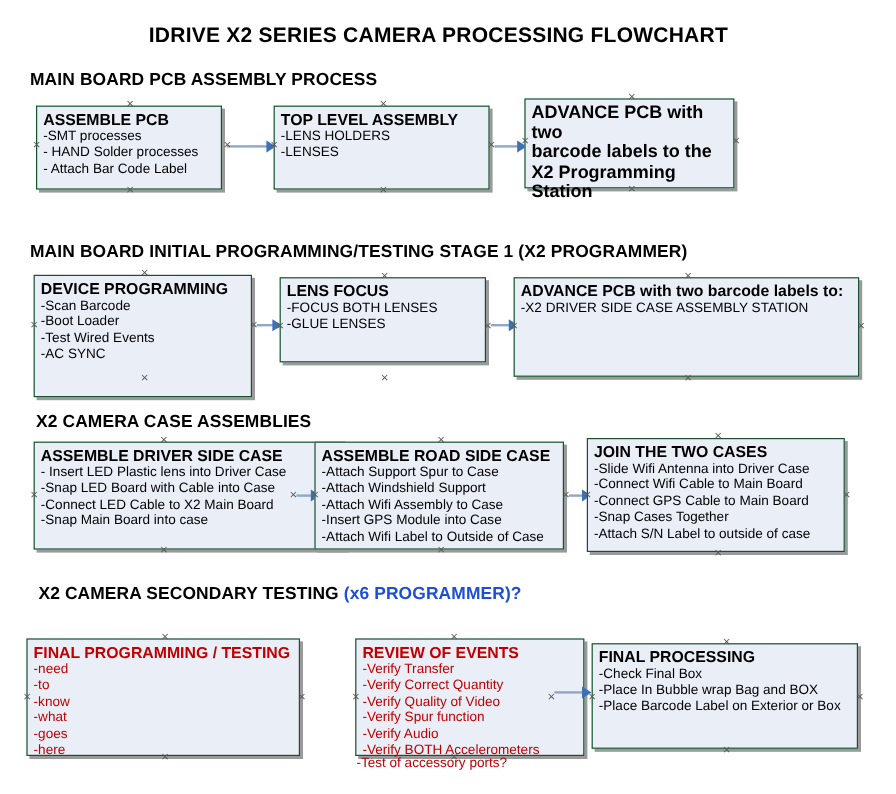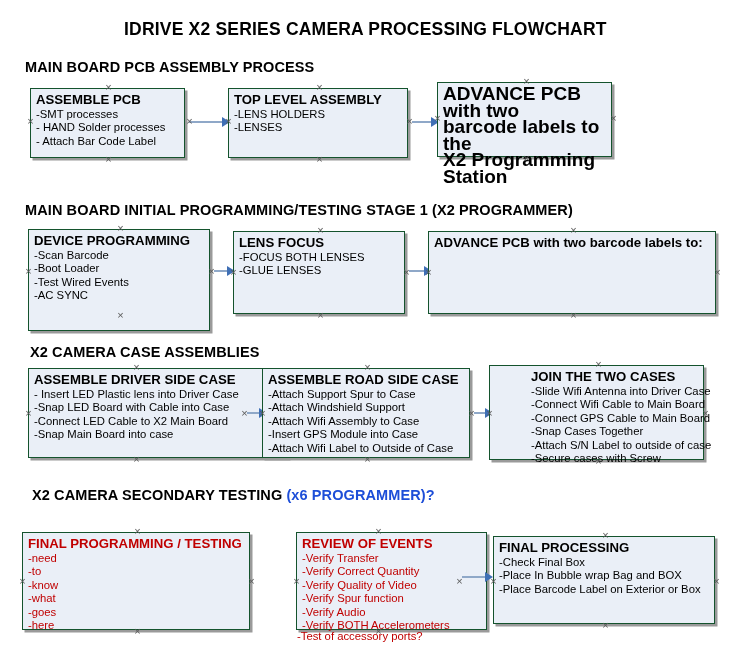--- a/index.html
+++ b/index.html
@@ -60,21 +60,21 @@
     font-size: 11.3px;
     line-height: 13.4px;
     white-space: nowrap;
   }
   .pbox.red .bx-title,
   .pbox.red .bx-line {
     color: #c00000;
   }
   
   .pbox .bx-title-multi {
-    font-size: 19px;
+    font-size: 15px;
     font-weight: bold;
     line-height: 16.5px;
     white-space: pre-line;
   }
   
   .overflow-line {
     position: absolute;
     font-size: 11.3px;
     line-height: 13.4px;
     white-space: nowrap;
@@ -179,38 +179,39 @@
     </div>
     <div class="handle" style="left:-5px; top:37px;"></div>
     <div class="handle" style="left:87px; top:-6px;"></div>
     <div class="handle" style="left:87px; top:81px;"></div>
     <div class="handle" style="left:178px; top:37px;"></div>
   </div>
 
   <div class="conn" style="left:214px; top:270px; width:16px;"></div>
   <div class="arrow-head" style="left:227px; top:266px;"></div>
 
-  <div class="pbox" style="left:233px; top:231px; width:172px; height:83px;">
+  <div class="pbox" style="left:233px; top:231px; width:172px; height:71px;">
     <div class="bx-inner">
       <div class="bx-title">LENS FOCUS</div>
       <div class="bx-line">-FOCUS BOTH LENSES</div>
       <div class="bx-line">-GLUE LENSES</div>
     </div>
     <div class="handle" style="left:-5px; top:36px;"></div>
     <div class="handle" style="left:82px; top:-6px;"></div>
     <div class="handle" style="left:82px; top:79px;"></div>
     <div class="handle" style="left:168px; top:36px;"></div>
   </div>
 
   <div class="conn" style="left:409px; top:270px; width:18px;"></div>
   <div class="arrow-head" style="left:424px; top:266px;"></div>
 
   <div class="pbox" style="left:428px; top:231px; width:288px; height:83px;">
     <div class="bx-inner">
       <div class="bx-title">ADVANCE PCB with two barcode labels to:</div>
+      <div class="bx-line">-X2 DRIVER  SIDE  CASE  ASSEMBLY STATION</div>
     </div>
     <div class="handle" style="left:-5px; top:36px;"></div>
     <div class="handle" style="left:140px; top:-6px;"></div>
     <div class="handle" style="left:140px; top:79px;"></div>
     <div class="handle" style="left:284px; top:36px;"></div>
   </div>
 
   <div class="section-title" style="left:30px; top:344px;">
     <span>X2 CAMERA CASE ASSEMBLIES</span>
   </div>
@@ -243,29 +244,28 @@
     </div>
     <div class="handle" style="left:-5px; top:40px;"></div>
     <div class="handle" style="left:100px; top:-6px;"></div>
     <div class="handle" style="left:100px; top:86px;"></div>
     <div class="handle" style="left:204px; top:40px;"></div>
   </div>
 
   <div class="conn" style="left:474px; top:412px; width:16px;"></div>
   <div class="arrow-head" style="left:485px; top:408px;"></div>
 
-  <div class="pbox" style="left:489px; top:365px; width:215px; height:95px;padding-left:36px;">
+  <div class="pbox" style="left:489px; top:365px; width:215px; height:95px;">
     <div class="bx-inner">
       <div class="bx-title">JOIN THE TWO CASES</div>
       <div class="bx-line">-Slide Wifi Antenna into Driver Case</div>
       <div class="bx-line">-Connect Wifi Cable to Main Board</div>
       <div class="bx-line">-Connect GPS Cable to Main Board</div>
       <div class="bx-line">-Snap Cases Together</div>
       <div class="bx-line">-Attach S/N Label to outside of case</div>
-      <div class="bx-line">-Secure cases with Screw</div>
     </div>
     <div class="handle" style="left:-5px; top:43px;"></div>
     <div class="handle" style="left:104px; top:-6px;"></div>
     <div class="handle" style="left:104px; top:91px;"></div>
     <div class="handle" style="left:211px; top:43px;"></div>
   </div>
 
   <div class="section-title" style="left:32px; top:487px;">
     <span>X2 CAMERA SECONDARY TESTING </span><span class="accent">(x6 PROGRAMMER)?</span>
   </div>

